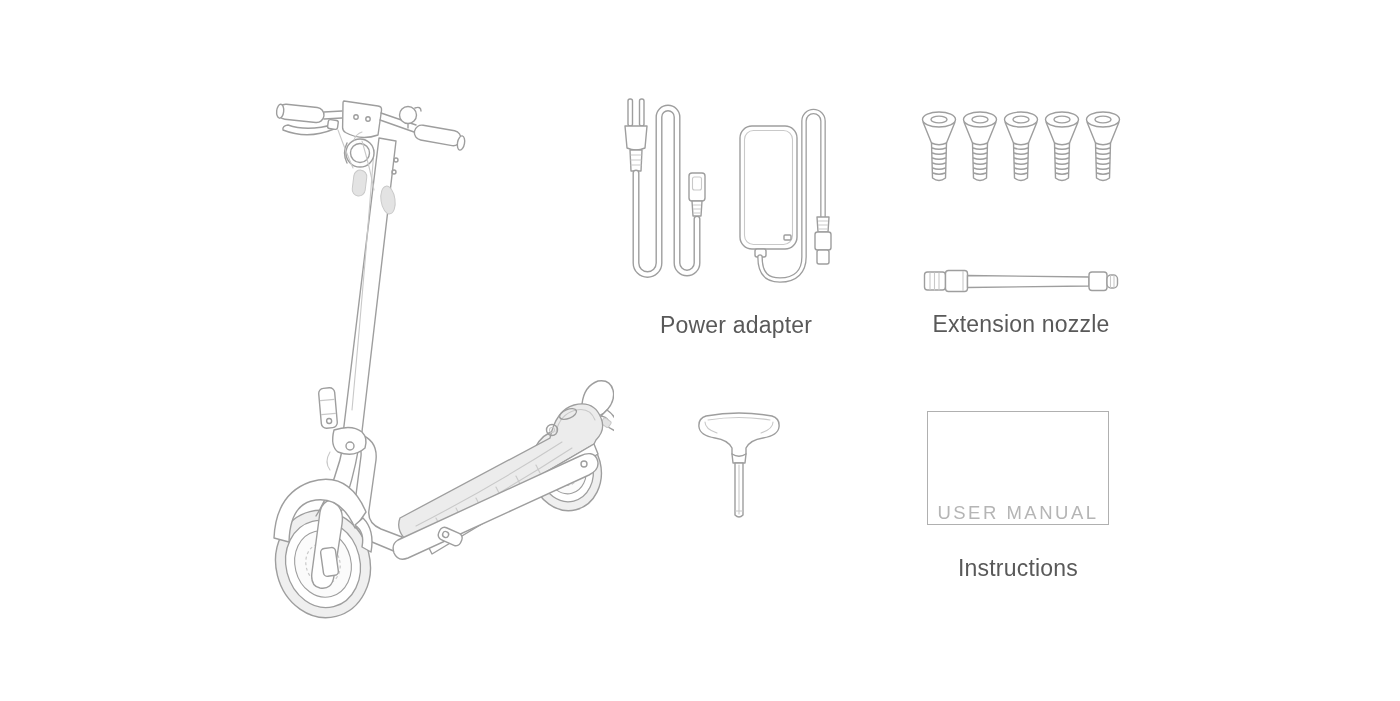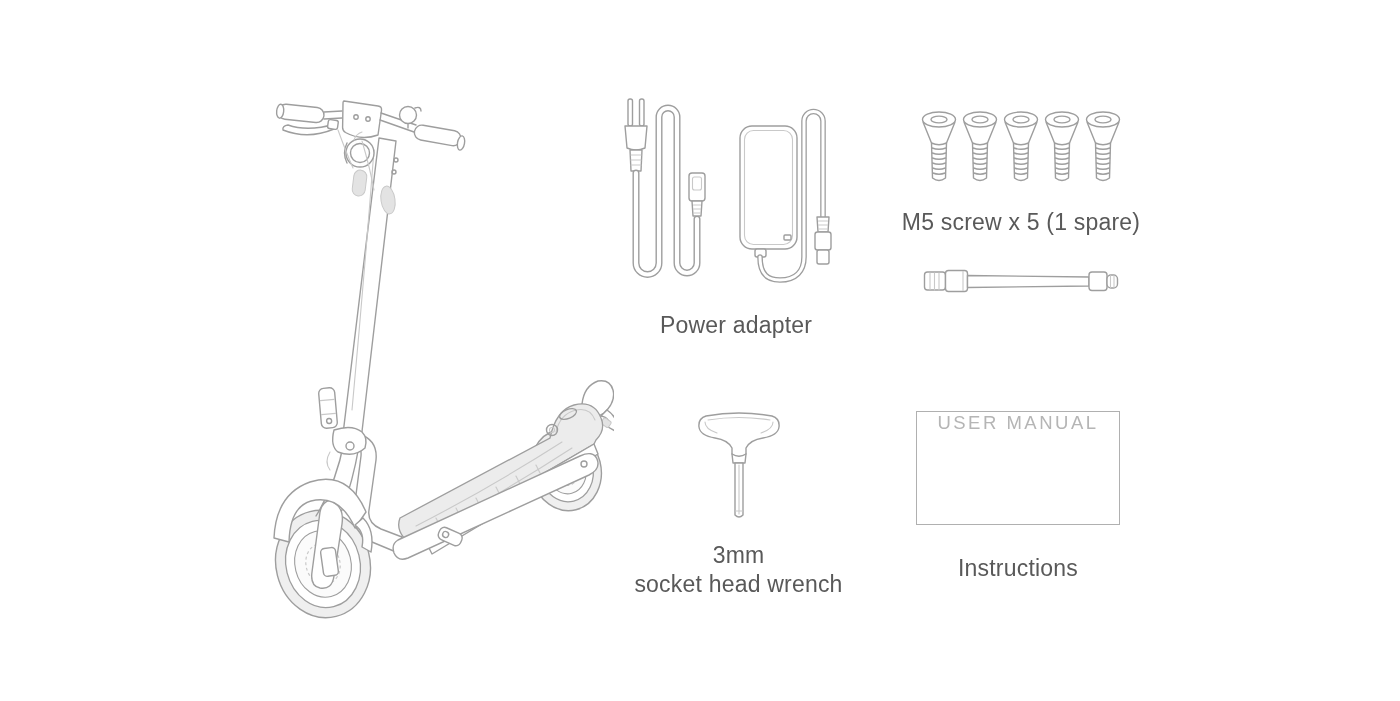--- a/index.html
+++ b/index.html
@@ -11,22 +11,22 @@
   .canvas{
     position:relative;width:1400px;height:701px;background:var(--bg);
     font-family:"Liberation Sans",sans-serif;color:var(--text);overflow:hidden;
   }
   .item{position:absolute;display:flex;flex-direction:column;align-items:center;}
   .caption{
     text-align:center;font-size:23px;line-height:29px;letter-spacing:0.2px;
     color:var(--text);white-space:nowrap;
   }
   .manual-box{
-    width:204px;height:114px;border:1px solid var(--border);background:var(--bg);
-    display:flex;align-items:flex-start;justify-content:center;
+    width:182px;height:114px;border:1px solid var(--border);background:var(--bg);
+    display:flex;align-items:flex-end;justify-content:center;
   }
   .manual-text{font-size:18.5px;letter-spacing:2.5px;color:var(--muted);white-space:nowrap;}
   
   .ln{stroke:var(--line);stroke-width:1.4;fill:none;stroke-linecap:round;stroke-linejoin:round;}
   .lnf{stroke:var(--line);stroke-width:1.4;fill:#fff;stroke-linecap:round;stroke-linejoin:round;}
   .lnl{stroke:var(--line-light);stroke-width:1.1;fill:none;stroke-linecap:round;stroke-linejoin:round;}
   .fillg{fill:var(--fill-light);stroke:var(--line);stroke-width:1.3;}
   .fillr{fill:var(--fill-mid);stroke:var(--line-light);stroke-width:1;}
   .tire{fill:#efefef;stroke:var(--line);stroke-width:1.4;}
   .rimw{fill:#fff;stroke:var(--line);stroke-width:1.3;}
@@ -219,54 +219,50 @@
           <path class="ln" d="M12.6,58 Q19,60.6 25.4,58"></path>
           <path class="ln" d="M12.8,63 Q19,65.4 25.2,63"></path>
         </g>
       </defs>
       <use href="#m5screw" x="0" y="0"></use>
       <use href="#m5screw" x="41" y="0"></use>
       <use href="#m5screw" x="82" y="0"></use>
       <use href="#m5screw" x="123" y="0"></use>
       <use href="#m5screw" x="164" y="0"></use>
     </svg>
-    <figcaption class="caption" style="margin-top:22px;">M5 screw x 5 (1 spare)</figcaption>
   </figure>
 
   <figure class="item" style="left:901px;top:265px;width:240px;">
     <svg width="198" height="33" viewBox="0 0 198 33">
       <rect class="lnf" x="2.5" y="7" width="21" height="18" rx="3"></rect>
       <path class="lnl" d="M8,8 V24.5"></path>
         <path class="lnl" d="M12.5,8 V25"></path>
         <path class="lnl" d="M17,8 V25"></path>
       <rect class="lnf" x="23.5" y="5.5" width="22" height="21" rx="3"></rect>
       <path class="lnl" d="M41,6.5 V25.5"></path>
       <path class="lnf" d="M45.5,10.5 L167,12 L167,21 L45.5,22.5 Z"></path>
       <rect class="lnf" x="167" y="7" width="18" height="18.5" rx="3"></rect>
       <rect class="lnf" x="185" y="10" width="10.5" height="13" rx="4"></rect>
       <path class="lnl" d="M188.5,10.5 V22.5"></path>
         <path class="lnl" d="M192,10.5 V22.5"></path>
     </svg>
+    <figcaption class="caption" style="margin-top:12px;">Extension nozzle</figcaption>
   </figure>
 
   <figure class="item" style="left:646px;top:407px;width:185px;">
     <svg width="92" height="117" viewBox="0 0 92 117">
       <path class="lnf" d="M13,9 Q46,3 79,9 Q87,11.5 86,20 Q85,28.5 70,31 Q57,33 53,41 L53,47 Q46,51.5 39,47 L39,41 Q35,33 22,31 Q7,28.5 6,20 Q5,11.5 13,9 Z"></path>
       <path class="lnl" d="M15,13 Q46,8 77,13"></path>
       <path class="lnl" d="M12,15 Q12,22 24,26"></path>
       <path class="lnl" d="M80,15 Q80,22 68,26"></path>
       <path class="ln" d="M39,47 L40,56 L52,56 L53,47"></path>
       <path class="lnf" d="M42,56 L42,108 Q46,112 50,108 L50,56 Z"></path>
       <path class="lnl" d="M46,58 V107"></path>
       <path class="lnl" d="M42.5,104 L49.5,104"></path>
     </svg>
-    <figcaption class="caption" style="margin-top:17px;">
-      <span style="display:block;">3mm</span>
-      <span style="display:block;">socket head wrench</span>
-    </figcaption>
   </figure>
 
   <figure class="item" style="left:927px;top:411px;width:182px;">
     <div class="manual-box">
       <span class="manual-text">USER MANUAL</span>
     </div>
     <figcaption class="caption" style="margin-top:29px;">Instructions</figcaption>
   </figure>
 
 </div>

